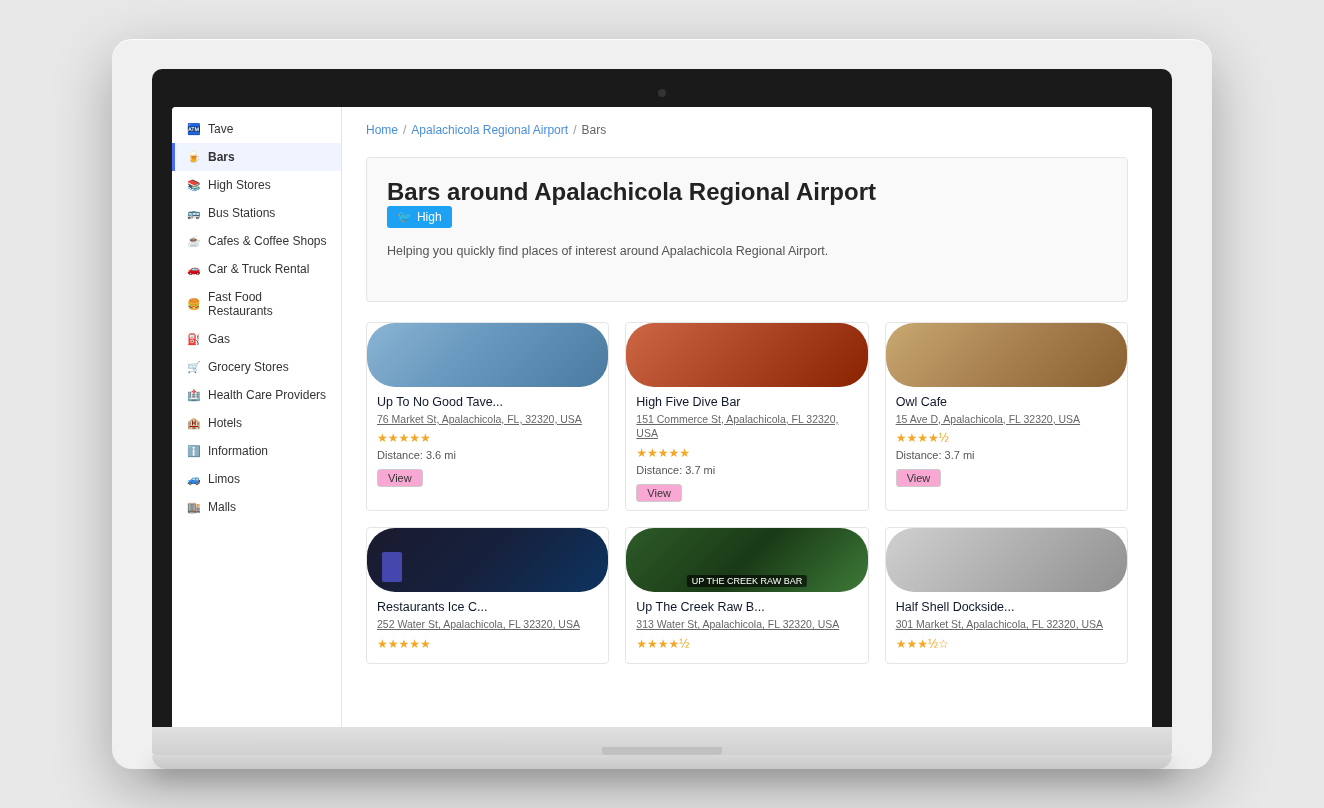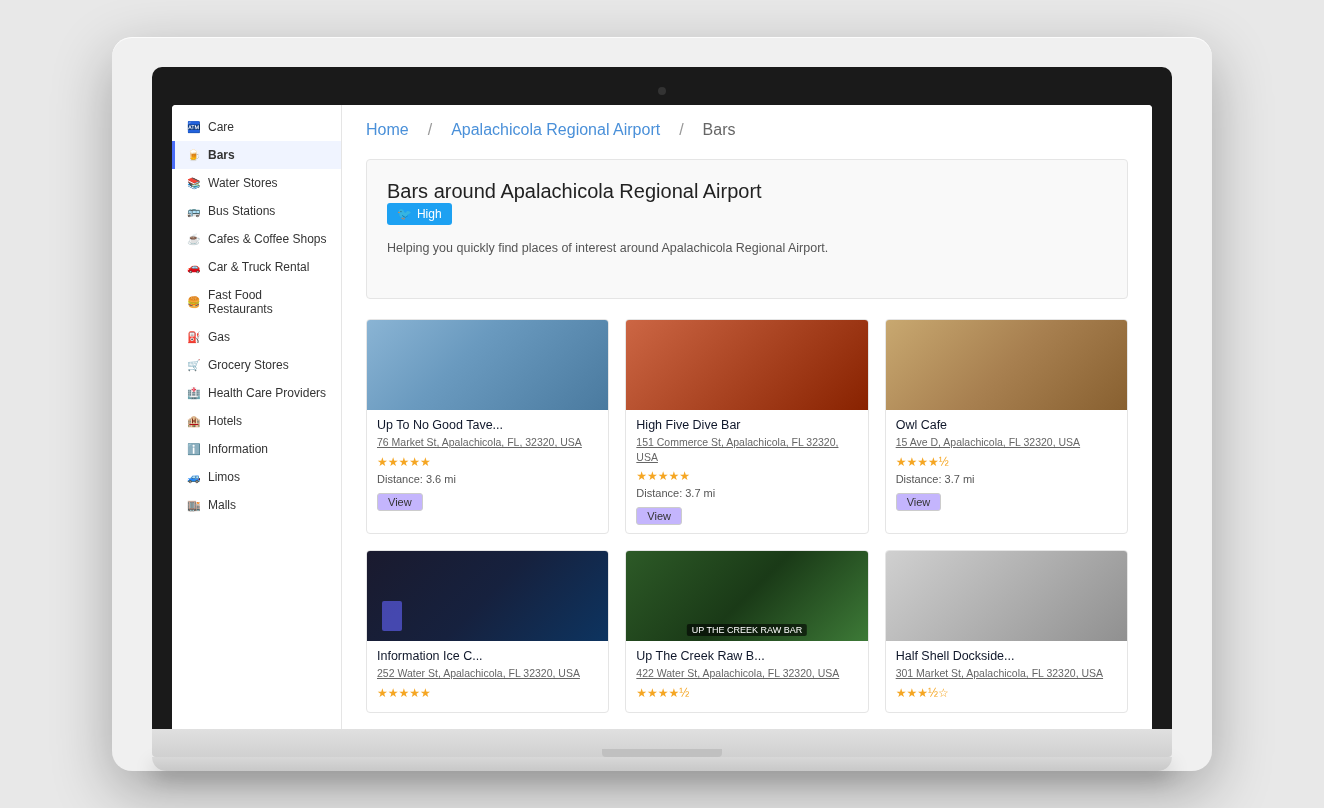--- a/index.html
+++ b/index.html
@@ -106,42 +106,42 @@
     
     .main-content {
       flex: 1;
       padding: 16px 24px;
       background: #fff;
       overflow-y: auto;
     }
 
     
     .breadcrumb {
-      font-size: 16px;
+      font-size: 12px;
       color: #666;
       margin-bottom: 20px;
       display: flex;
       align-items: center;
-      gap: 19px;
+      gap: 5px;
     }
     .breadcrumb a {
       color: #4a90d9;
       text-decoration: none;
     }
     .breadcrumb-sep {
       color: #999;
     }
     .breadcrumb-current {
       color: #666;
     }
 
     
     .page-title {
-      font-size: 20px;
-      font-weight: 400;
+      font-size: 24px;
+      font-weight: 700;
       color: #222;
     }
 
     
     .tweet-btn {
       display: inline-flex;
       align-items: center;
       gap: 5px;
       background: #1da1f2;
       color: #fff;
@@ -210,21 +210,21 @@
       margin-bottom: 7px;
     }
     .view-btn {
       display: inline-block;
       border: 1px solid #ccc;
       border-radius: 3px;
       padding: 2px 10px;
       font-size: 11px;
       color: #333;
       cursor: pointer;
-      background: #c4b5fd;
+      background: #f9a8d4;
     }
 
     
     .img-tavern { background: linear-gradient(135deg, #8ab4d4 0%, #6a9abf 40%, #4a7a9f 100%); }
     .img-highfive { background: linear-gradient(135deg, #cc6644 0%, #aa4422 50%, #882200 100%); }
     .img-owl { background: linear-gradient(135deg, #c8a870 0%, #a88050 50%, #886030 100%); }
     .img-ice { background: linear-gradient(135deg, #1a1a2e 0%, #16213e 50%, #0d3460 100%); position: relative; }
     .img-ice::after {
       content: '';
       position: absolute;
@@ -233,22 +233,23 @@
       background: rgba(100,100,255,0.6);
       border-radius: 2px;
     }
     .img-creek { background: linear-gradient(135deg, #2d5a27 0%, #1a3a17 50%, #3d7a37 100%); position: relative; }
     .img-halfshell { background: linear-gradient(135deg, #d0d0d0 0%, #b0b0b0 50%, #909090 100%); }
 
     
     .card-img-wrapper {
       position: relative;
       width: 100%;
-      height: 90px;
+      height: 64px;
       overflow: hidden;
+      border-radius: 28px;
     }
     .img-label {
       position: absolute;
       bottom: 5px; left: 50%; transform: translateX(-50%);
       background: rgba(0,0,0,0.6);
       color: #fff;
       font-size: 9px;
       padding: 1px 5px;
       border-radius: 2px;
       white-space: nowrap;
@@ -260,29 +261,29 @@
 <div class="laptop-outer">
   <div class="laptop-screen-bezel">
     <div class="laptop-camera"></div>
     <div class="laptop-screen">
       <div class="browser-content">
 
         <div class="sidebar">
 
         <div class="sidebar-item">
     <span class="sidebar-icon">🏧</span>
-    <span>Care</span>
+    <span>Tave</span>
   </div>
             <div class="sidebar-item active">
     <span class="sidebar-icon">🍺</span>
     <span>Bars</span>
   </div>
             <div class="sidebar-item">
     <span class="sidebar-icon">📚</span>
-    <span>Water Stores</span>
+    <span>High Stores</span>
   </div>
             <div class="sidebar-item">
     <span class="sidebar-icon">🚌</span>
     <span>Bus Stations</span>
   </div>
             <div class="sidebar-item">
     <span class="sidebar-icon">☕</span>
     <span>Cafes &amp; Coffee Shops</span>
   </div>
             <div class="sidebar-item">
@@ -382,33 +383,33 @@
       </div>
     </div>
             </div>
 
           <div style="margin-top:16px;" class="cards-grid" id="cards-row2">
           <div class="card">
       <div class="card-img-wrapper img-ice">
         
       </div>
       <div class="card-body">
-        <div class="card-name">Information Ice C...</div>
+        <div class="card-name">Restaurants Ice C...</div>
         <div class="card-address">252 Water St, Apalachicola, FL 32320, USA</div>
         <div class="card-stars">★★★★★</div>
 
       </div>
     </div>
               <div class="card">
       <div class="card-img-wrapper img-creek">
         <div class="img-label">UP THE CREEK RAW BAR</div>
       </div>
       <div class="card-body">
         <div class="card-name">Up The Creek Raw B...</div>
-        <div class="card-address">422 Water St, Apalachicola, FL 32320, USA</div>
+        <div class="card-address">313 Water St, Apalachicola, FL 32320, USA</div>
         <div class="card-stars">★★★★½</div>
 
       </div>
     </div>
               <div class="card">
       <div class="card-img-wrapper img-halfshell">
         
       </div>
       <div class="card-body">
         <div class="card-name">Half Shell Dockside...</div>

